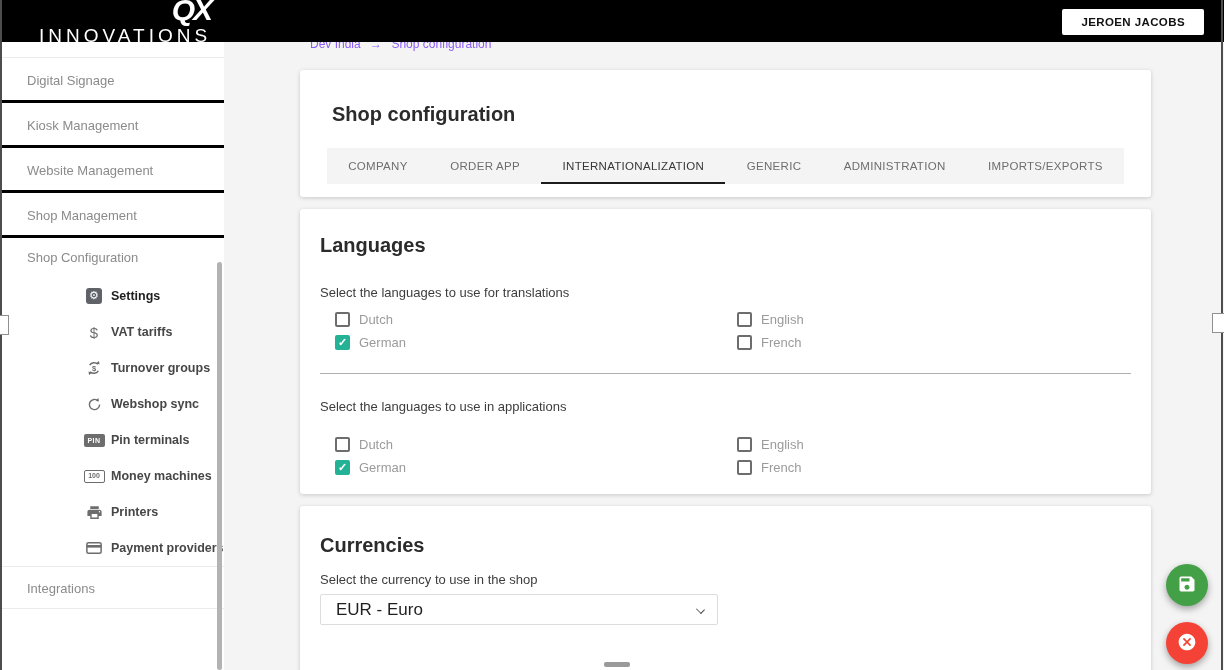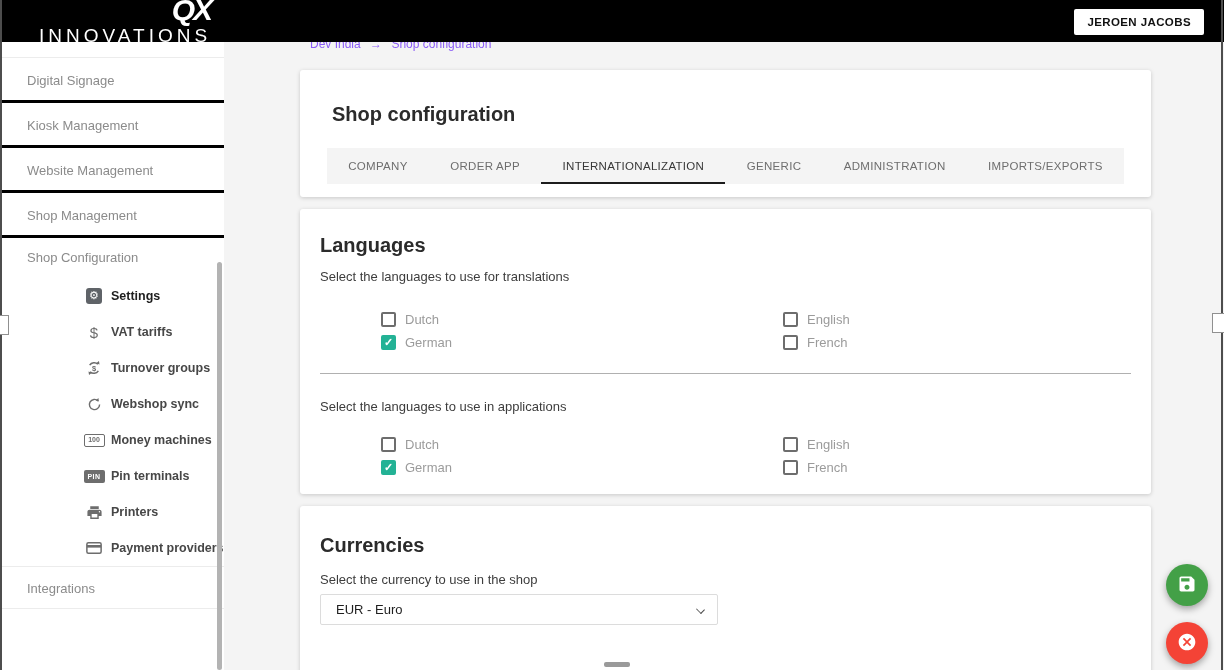--- a/index.html
+++ b/index.html
@@ -12,21 +12,21 @@
   .resize-handle { position:absolute; width:13px; height:20px; background:#fff; border:1px solid #909090; z-index:61; }
   .resize-handle.left { left:-4px; top:315px; } .resize-handle.right { left:1212px; top:313px; }
 
   
   .header { position:absolute; left:0; top:0; width:100%; height:42px; background:#000; z-index:40; display:flex; align-items:center; }
   .logo { display:flex; align-items:flex-end; margin-left:25px;flex-direction:column; }
   .logo-qx { color:#fff; font-size:30px; font-weight:800; font-style:italic; letter-spacing:-2px; line-height:1; }
   .logo-name { color:#fff; font-size:19px; font-weight:400; letter-spacing:4px; margin-left:14px; }
   .user-btn { position:absolute; right:20px; top:9px; height:26px; background:#fff; color:#111;
     font-family:"Liberation Sans", sans-serif; font-size:11.5px; font-weight:bold; letter-spacing:.4px;
-    padding:0 13px; border:none; border-radius:2px; cursor:pointer; }
+    padding:0 19px; border:none; border-radius:2px; cursor:pointer; }
 
   
   .breadcrumb { position:absolute; left:310px; top:37px; z-index:10; font-size:12px; color:#8b5cf6; }
   .breadcrumb span { margin-right:6px; }
 
   
   .sidebar { position:absolute; left:2px; top:42px; width:222px; height:628px; background:#fff; z-index:30; }
   .side-spacer { height:16px; border-bottom:1px solid #ececec; }
   .top-item { height:45px; line-height:45px; padding-left:25px; font-size:13px; color:#8b8b8b; cursor:pointer; }
   .top-item.bordered { border-bottom:3px solid #000000; }
@@ -57,29 +57,29 @@
     color:#6e6e6e; position:relative; cursor:pointer; white-space:nowrap; }
   .tab.active { color:#383838; }
   .tab.active::after { content:""; position:absolute; left:0; right:0; bottom:0; height:2px; background:#1c1c1c; }
 
   .card-lang { left:300px; top:209px; width:851px; height:285px; }
   .card-curr { left:300px; top:506px; width:851px; height:200px; }
   .h-section { position:absolute; left:20px; font-size:20px; color:#2b2b2b; }
   .sub-text { position:absolute; left:20px; font-size:13px; color:#3d3d3d; }
   .lang-divider { position:absolute; left:20px; right:20px; top:164px; border-bottom:1px solid #b0b0b0; }
 
-  .opt { position:absolute; display:flex; align-items:flex-end; cursor:pointer;margin-left:46px; }
+  .opt { position:absolute; display:flex; align-items:flex-end; cursor:pointer; }
   .cb { width:15px; height:15px; border:2px solid #6d6d6d; border-radius:2px; background:#fff; flex:0 0 auto;
     display:flex; align-items:center; justify-content:center; }
   .cb.checked { background:#23b295; border-color:#23b295; color:#fff; font-size:11px; font-weight:bold; line-height:1; }
   .opt-label { margin-left:9px; font-size:13px; color:#9b9b9b; }
 
   .currency-select { position:absolute; left:20px; top:88px; width:398px; height:31px; background:#fff;
     border:1px solid #dcdcdc; border-radius:2px; display:flex; align-items:center; cursor:pointer; }
-  .currency-value { margin-left:15px; font-size:13px; color:#1f1f1f; }
+  .currency-value { margin-left:15px; font-size:17px; color:#1f1f1f; }
   .chevron { position:absolute; right:13px; top:11px; width:7px; height:7px; border-right:1.5px solid #4a4a4a;
     border-bottom:1.5px solid #4a4a4a; transform:rotate(45deg) scale(1,.8); }
   .cutoff-el { position:absolute; left:304px; top:156px; width:26px; height:5px; background:#9a9a9a; border-radius:2px; }
 
   
   .fab { position:absolute; width:42px; height:42px; border-radius:50%; display:flex; align-items:center;
     justify-content:center; box-shadow:0 3px 7px rgba(0,0,0,.35); cursor:pointer; border:none; z-index:45; }
   .fab.save { left:1166px; top:564px; background:#43a047; }
   .fab.cancel { left:1166px; top:622px; background:#f44336; }
 </style>
@@ -145,29 +145,29 @@
       <span class="sub-icon">
         <svg width="17" height="17" viewBox="0 0 24 24">
             <path fill="none" stroke="#6d6d6d" stroke-width="2" d="M19.2 12a7.2 7.2 0 1 1-2.1-5.1"></path>
             <path fill="#6d6d6d" d="M17.6 2.9l.6 5-4.7-1.7z"></path>
           </svg>
       </span>
       <span class="sub-label">Webshop sync</span>
     </div>
     <div class="sub-item">
       <span class="sub-icon">
+          <span class="badge-pin">PIN</span>
+        </span>
+      <span class="sub-label">Pin terminals</span>
+    </div>
+    <div class="sub-item">
+      <span class="sub-icon">
           <span class="badge-100">100</span>
         </span>
       <span class="sub-label">Money machines</span>
-    </div>
-    <div class="sub-item">
-      <span class="sub-icon">
-          <span class="badge-pin">PIN</span>
-        </span>
-      <span class="sub-label">Pin terminals</span>
     </div>
     <div class="sub-item">
       <span class="sub-icon">
         <svg width="17" height="17" viewBox="0 0 24 24" fill="#6d6d6d">
             <path d="M19 8H5c-1.66 0-3 1.34-3 3v6h4v4h12v-4h4v-6c0-1.66-1.34-3-3-3zm-3 11H8v-5h8v5zm3-7c-.55 0-1-.45-1-1s.45-1 1-1 1 .45 1 1-.45 1-1 1zm-1-9H6v4h12V3z"></path>
           </svg>
       </span>
       <span class="sub-label">Printers</span>
     </div>
     <div class="sub-item">
@@ -191,21 +191,21 @@
       <div class="tab">ORDER APP</div>
       <div class="tab active">INTERNATIONALIZATION</div>
       <div class="tab">GENERIC</div>
       <div class="tab">ADMINISTRATION</div>
       <div class="tab">IMPORTS/EXPORTS</div>
     </div>
   </section>
 
   <section class="card card-lang">
     <h2 class="h-section" style="top:25px;">Languages</h2>
-    <div class="sub-text" style="top:60px;">Select the languages to use for translations</div>
+    <div class="sub-text" style="top:76px;">Select the languages to use for translations</div>
 
     <div class="opt" style="left:35px; top:103px;">
       <span class="cb"></span>
       <span class="opt-label">Dutch</span>
     </div>
     <div class="opt" style="left:35px; top:126px;">
       <span class="cb checked">✓</span>
       <span class="opt-label">German</span>
     </div>
     <div class="opt" style="left:437px; top:103px;">

